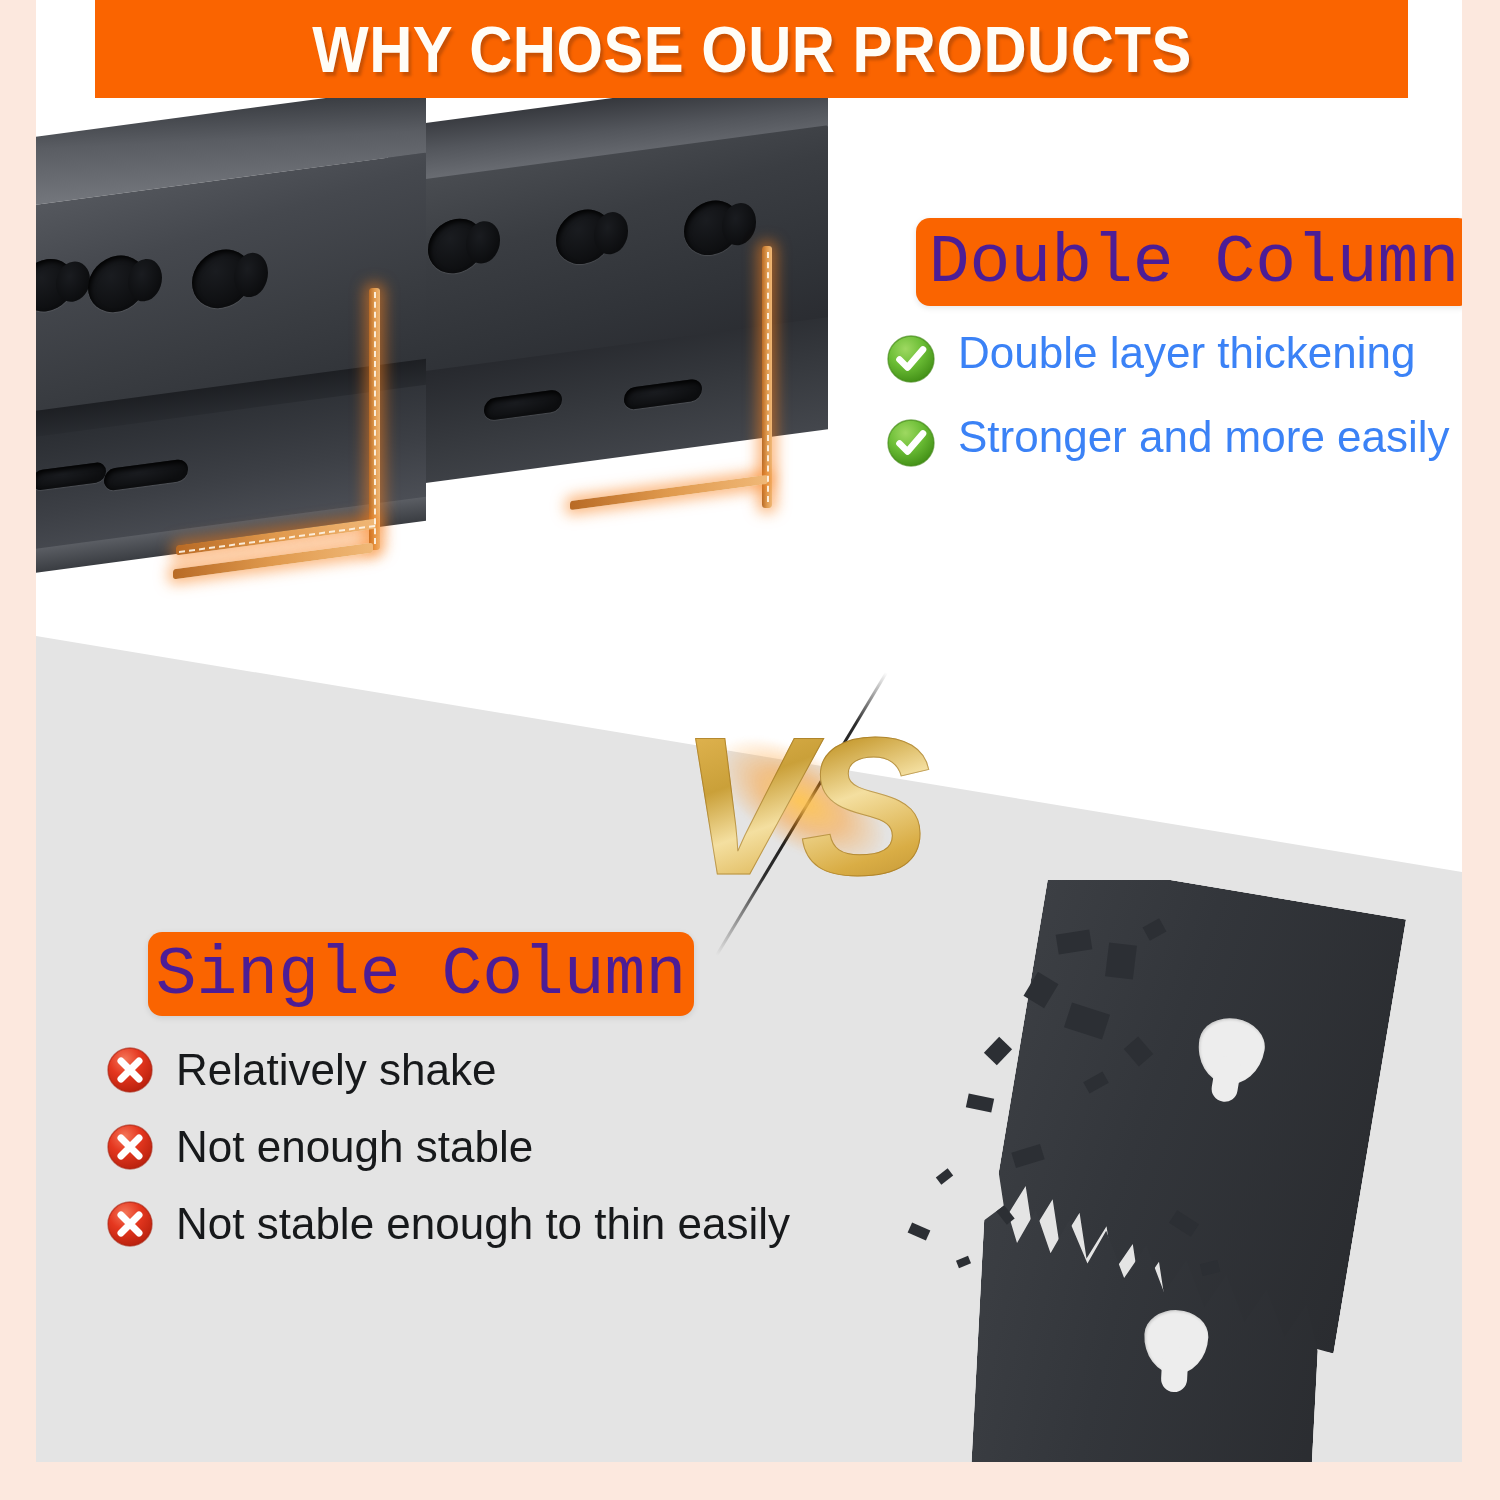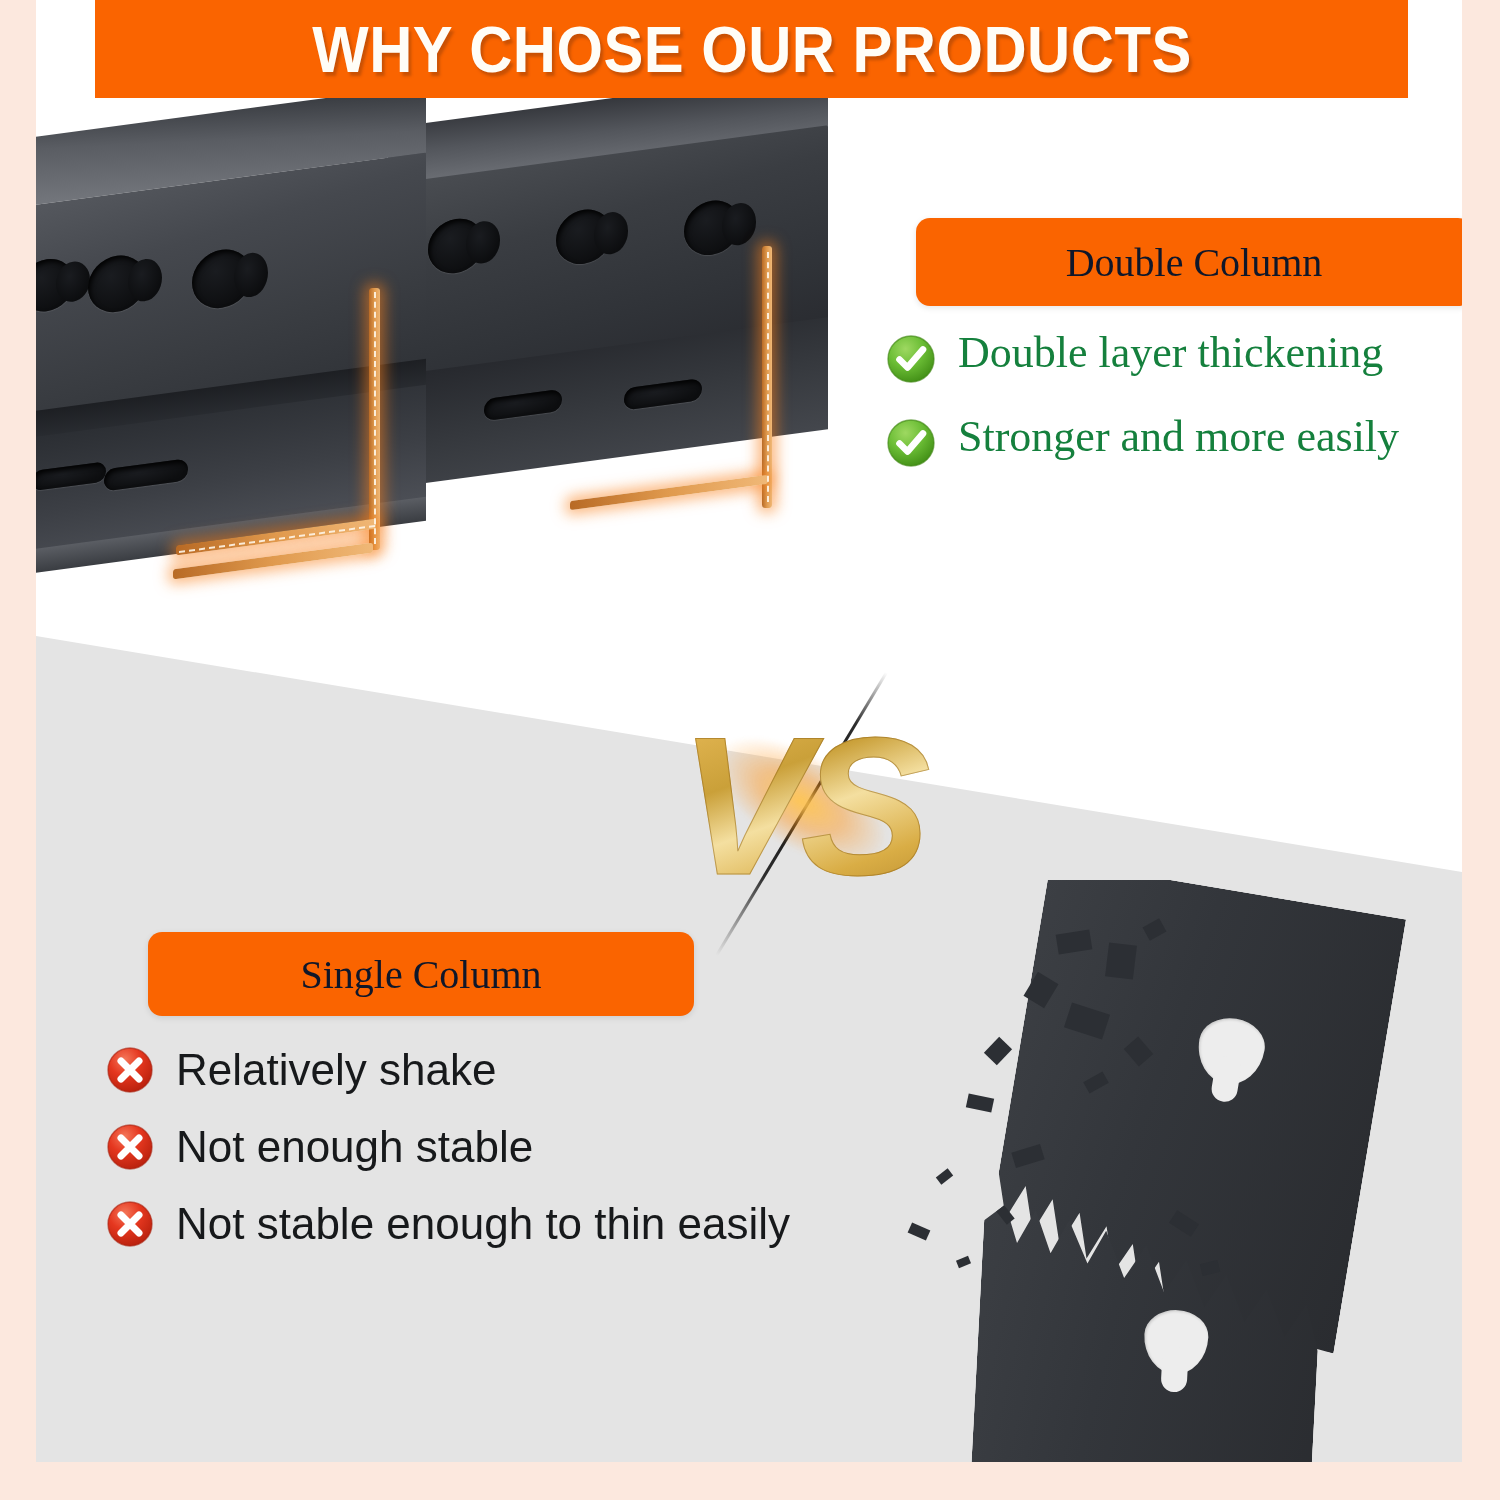--- a/index.html
+++ b/index.html
@@ -164,24 +164,24 @@
   
   .badge{
     position:absolute;
     background:#fa6400;
     border-radius:14px;
     display:flex;align-items:center;justify-content:center;
     box-shadow:0 2px 6px rgba(0,0,0,.10);
     z-index:30;
   }
   .badge-label{
-    color:#0f172a;
-    font-size:40px;
+    color:#4c1d95;
+    font-size:68px;
     white-space:nowrap;
-    font-family:Liberation Serif, serif;
+    font-family:Liberation Mono, monospace;
   }
   .badge-dbl{ left:880px; top:218px; width:556px; height:88px; }
   .badge-sgl{ left:112px; top:932px; width:546px; height:84px;justify-content:center; }
 
   
   .pros{
     position:absolute;
     left:850px; top:330px;
     width:600px;
     z-index:30;
@@ -193,24 +193,24 @@
   }
   .ico{
     flex:0 0 auto;
     width:50px;height:50px;
     margin-right:22px;
     margin-top:4px;
     position:relative;
   }
   .ico svg{display:block;width:50px;height:50px;}
   .pro-text{
-    color:#15803d;
+    color:#3b82f6;
     font-size:44px;
     line-height:1.06;
-    font-family:Liberation Serif, serif;
+    font-family:Liberation Sans, sans-serif;
   }
 
   
   .cons{
     position:absolute;
     left:70px; top:1046px;
     width:860px;
     z-index:30;
   }
   .con-row{

